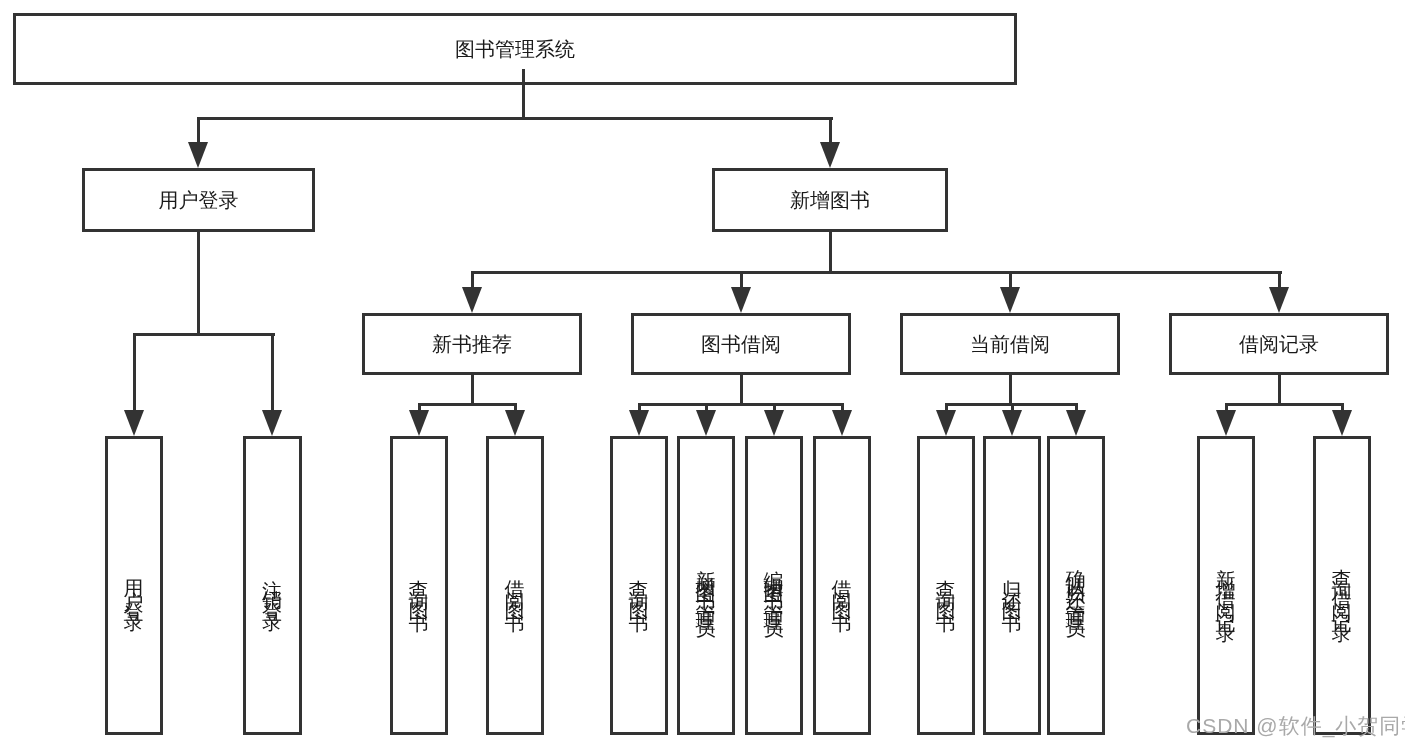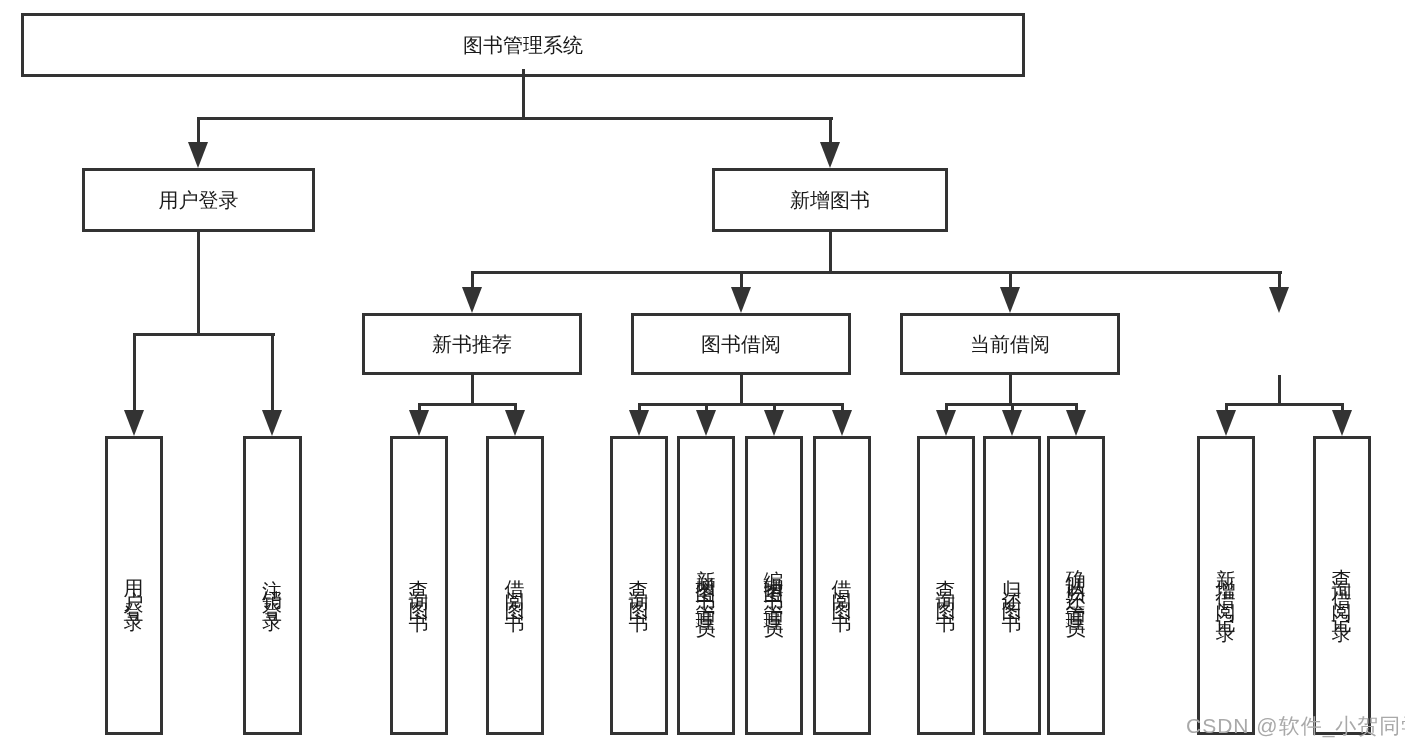--- a/index.html
+++ b/index.html
@@ -43,21 +43,21 @@
     font-size:21px;
     letter-spacing:1px;
     white-space:nowrap;
   }
 </style>
 </head>
 <body>
 
 <div class="canvas">
 
-  <div class="box" style="left:21px;top:13px;width:1004px;height:64px;">
+  <div class="box" style="left:13px;top:13px;width:1004px;height:72px;">
     <span>图书管理系统</span>
   </div>
 
   <div class="ln" style="left:522px;top:69px;width:3px;height:50px;"></div>
   <div class="ln" style="left:197px;top:117px;width:636px;height:3px;"></div>
   <div class="ln" style="left:197px;top:117px;width:3px;height:28px;"></div>
   <div class="ar" style="left:188px;top:142px;"></div>
   <div class="ln" style="left:829px;top:117px;width:3px;height:28px;"></div>
   <div class="ar" style="left:820px;top:142px;"></div>
 
@@ -87,20 +87,23 @@
   <div class="ar" style="left:1269px;top:287px;"></div>
 
   <div class="box" style="left:631px;top:313px;width:220px;height:62px;">
     <span>图书借阅</span>
   </div>
   <div class="box" style="left:362px;top:313px;width:220px;height:62px;">
     <span>新书推荐</span>
   </div>
   <div class="box" style="left:900px;top:313px;width:220px;height:62px;align-items:center;">
     <span>当前借阅</span>
+  </div>
+  <div class="box" style="left:1169px;top:313px;width:220px;height:62px;">
+    <span>借阅记录</span>
   </div>
 
   <div class="ln" style="left:471px;top:375px;width:3px;height:30px;"></div>
   <div class="ln" style="left:418px;top:403px;width:99px;height:3px;"></div>
   <div class="ln" style="left:418px;top:403px;width:3px;height:10px;"></div>
   <div class="ar" style="left:409px;top:410px;"></div>
   <div class="ln" style="left:514px;top:403px;width:3px;height:10px;"></div>
   <div class="ar" style="left:505px;top:410px;"></div>
 
   <div class="ln" style="left:740px;top:375px;width:3px;height:30px;"></div>

